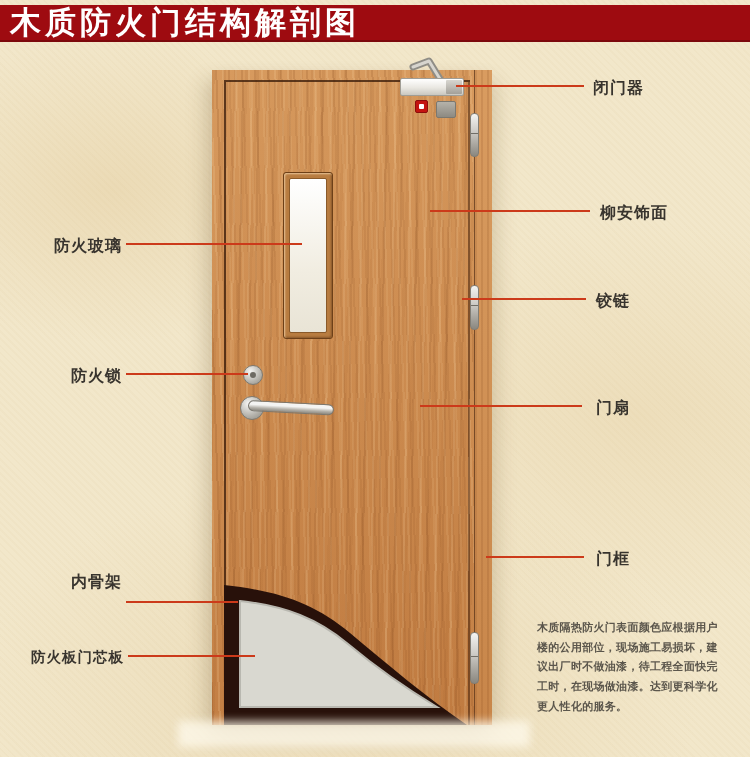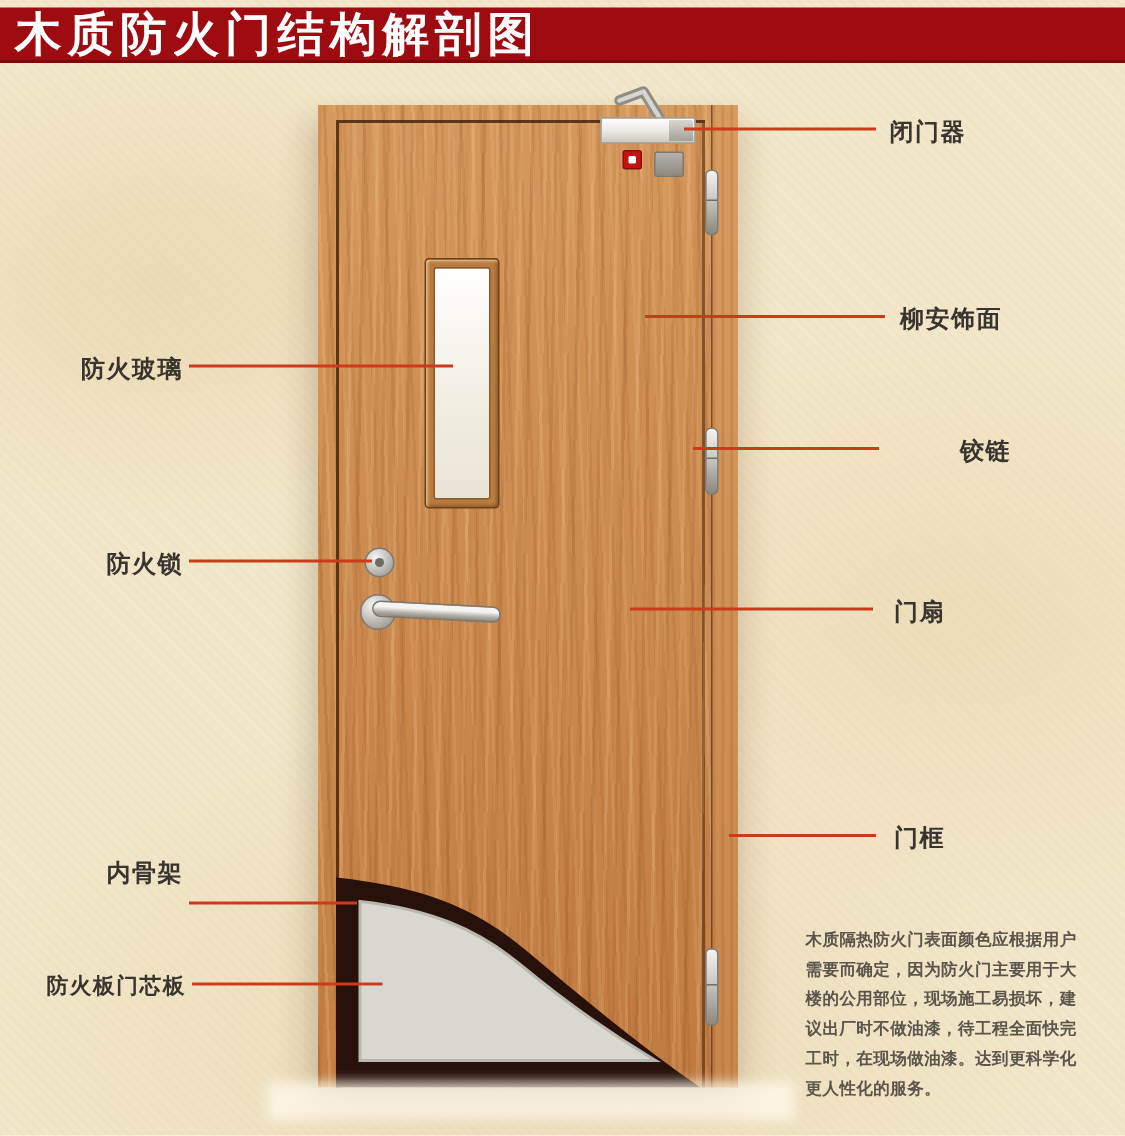--- a/index.html
+++ b/index.html
@@ -141,21 +141,21 @@
   .l3-label{left:38px;top:572px;width:84px;}
   .l3-line{left:126px;top:601px;width:112px;}
   .l4-label{left:18px;top:648px;width:106px;font-size:14.5px;}
   .l4-line{left:128px;top:655px;width:127px;}
   
   .r1-line{left:456px;top:85px;width:128px;}
   .r1-label{left:593px;top:78px;}
   .r2-line{left:430px;top:210px;width:160px;}
   .r2-label{left:600px;top:203px;}
   .r3-line{left:462px;top:298px;width:124px;}
-  .r3-label{left:596px;top:291px;margin-left:44px;}
+  .r3-label{left:596px;top:291px;}
   .r4-line{left:420px;top:405px;width:162px;}
   .r4-label{left:596px;top:398px;}
   .r5-line{left:486px;top:556px;width:98px;}
   .r5-label{left:596px;top:549px;}
   
   .desc{
     position:absolute;left:537px;top:618px;width:206px;
     color:#5b564c;font-size:11px;font-weight:bold;line-height:19.7px;
     letter-spacing:.3px;
   }
@@ -229,20 +229,19 @@
   <span class="co-label r3-label">铰链</span>
 
   <div class="co-line r4-line"></div>
   <span class="co-label r4-label">门扇</span>
 
   <div class="co-line r5-line"></div>
   <span class="co-label r5-label">门框</span>
 
   <div class="desc">
     <div>木质隔热防火门表面颜色应根据用户</div>
-    <div>需要而确定，因为防火门主要用于大</div>
     <div>楼的公用部位，现场施工易损坏，建</div>
     <div>议出厂时不做油漆，待工程全面快完</div>
     <div>工时，在现场做油漆。达到更科学化</div>
     <div>更人性化的服务。</div>
   </div>
 
 </div>
 
 </body></html>

